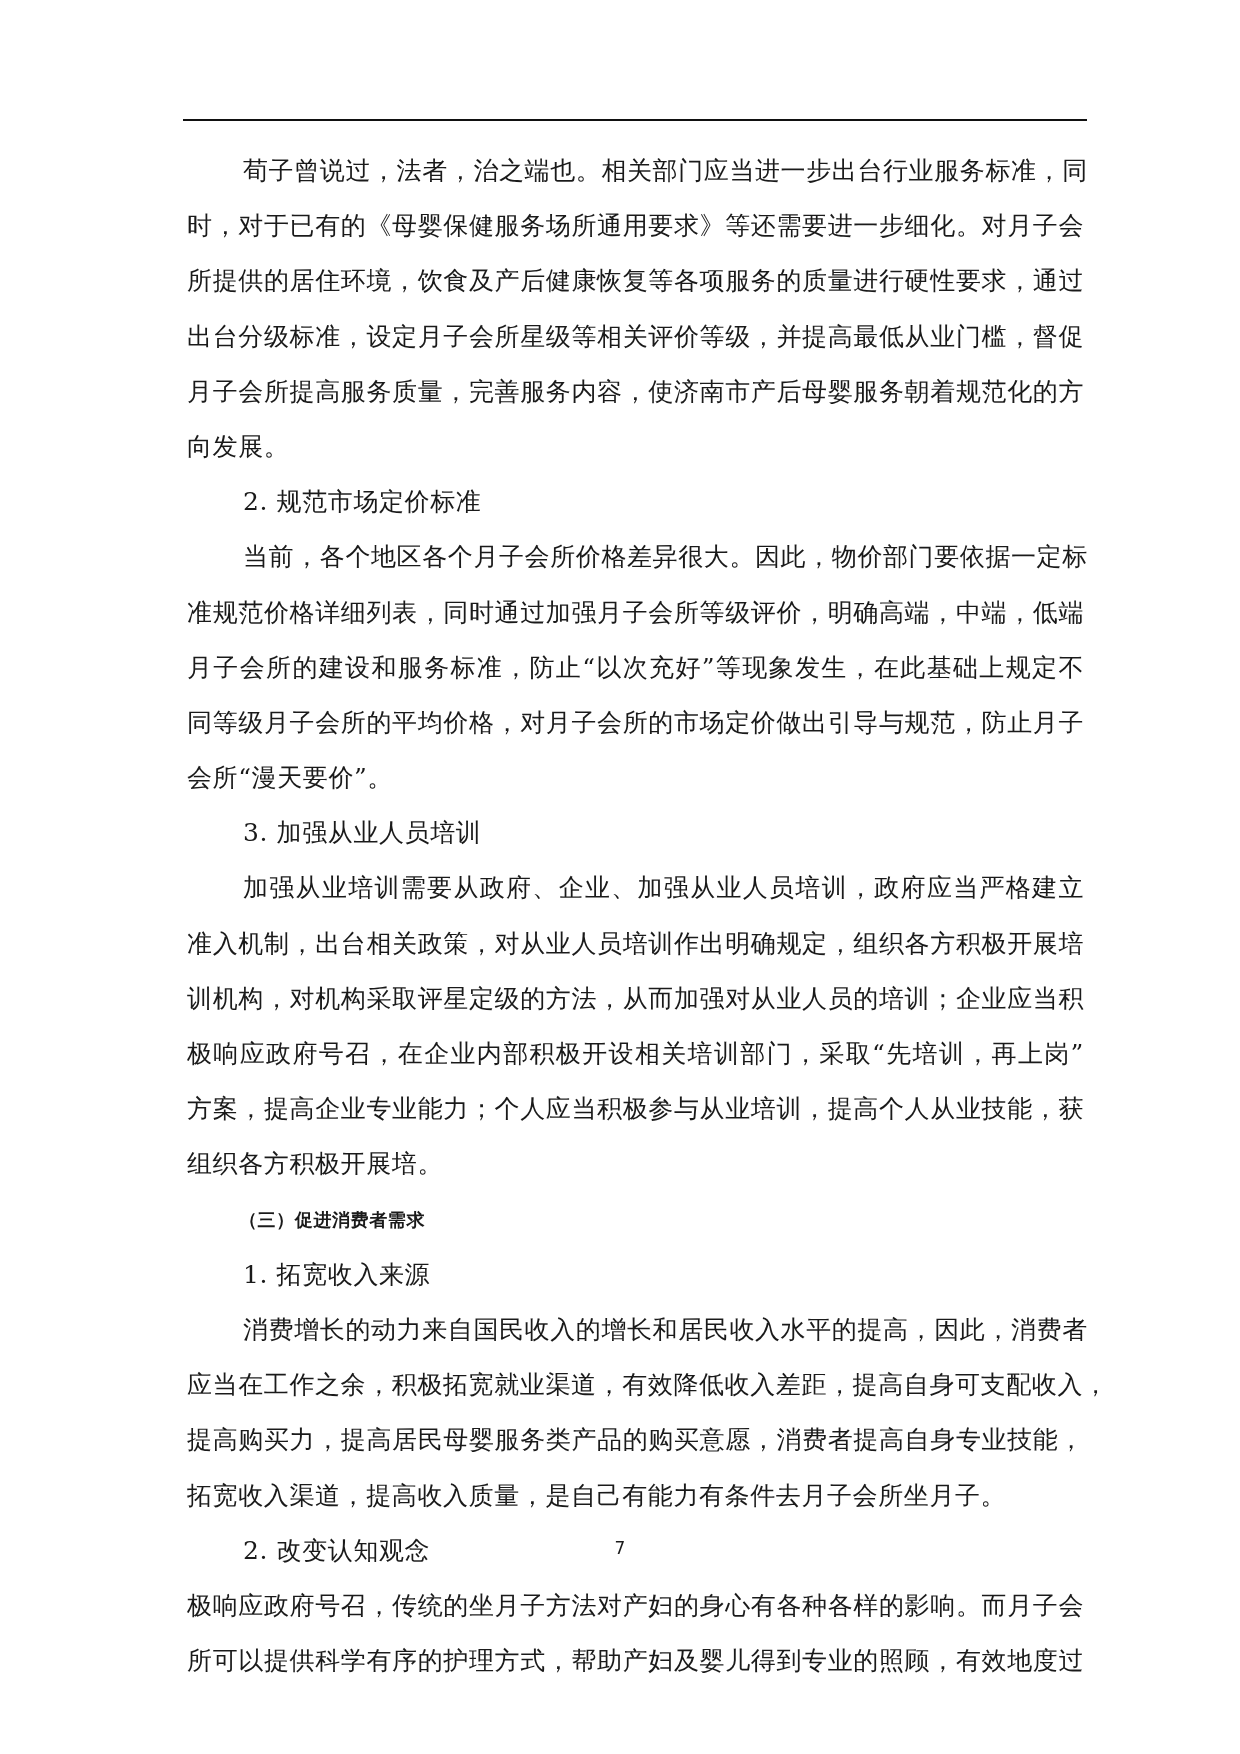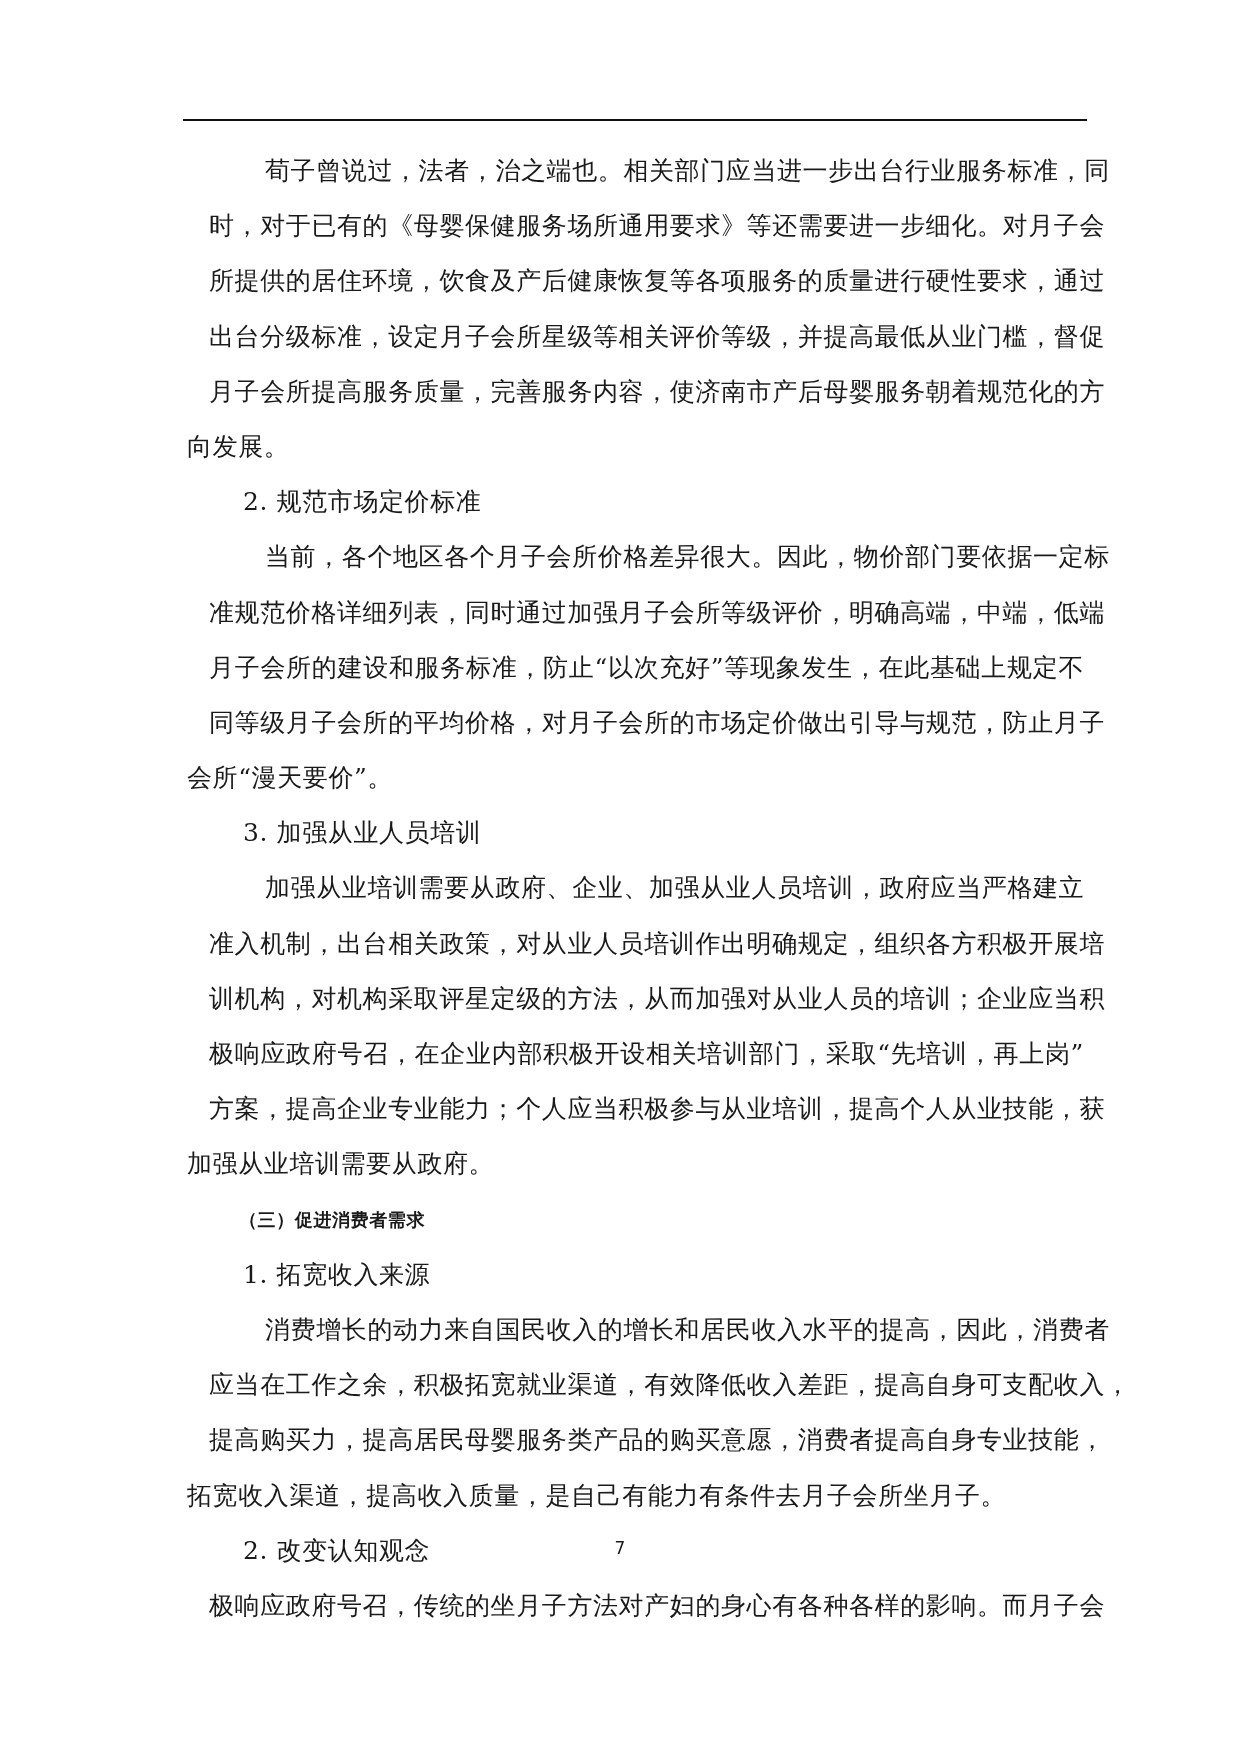--- a/index.html
+++ b/index.html
@@ -3,21 +3,21 @@
   <meta charset="utf-8">
   <style>
     html, body { margin: 0; padding: 0; background: #ffffff; }
     body { width: 1240px; height: 1754px; position: relative; overflow: hidden;
            font-family: "DejaVu Serif", "Liberation Serif", serif; color: #1a1a1a; }
     .header-rule { position: absolute; left: 183px; top: 119px; width: 904px; height: 0;
                    border-top: 2px solid #111; }
     .content { position: absolute; left: 187px; top: 143px; width: 897px; }
     .line { height: 55.2px; line-height: 55.2px; font-size: 25px; white-space: nowrap;
             letter-spacing: 0.6px; overflow: visible; }
-    .justify { text-align: justify; text-align-last: justify; margin-left: 22px; }
+    .justify { text-align: justify; text-align-last: justify; }
     .indent { padding-left: 56px; }
     .heading { font-family: "DejaVu Sans", "Liberation Sans", sans-serif; font-weight: bold;
                padding-left: 52px; font-size: 18px; }
     .numbered { padding-left: 56px; }
     .page-number { position: absolute; top: 1538px; left: 0; width: 1240px; text-align: center;
                    font-family: "DejaVu Sans", "Liberation Sans", sans-serif; font-size: 17px; }
   </style>
 </head>
 <body>
 
@@ -45,34 +45,35 @@
   </div>
 
   <div class="line numbered">3.  加强从业人员培训</div>
 
   <div>
     <div class="line justify indent">加强从业培训需要从政府、企业、加强从业人员培训，政府应当严格建立</div>
     <div class="line justify">准入机制，出台相关政策，对从业人员培训作出明确规定，组织各方积极开展培</div>
     <div class="line justify">训机构，对机构采取评星定级的方法，从而加强对从业人员的培训；企业应当积</div>
     <div class="line justify">极响应政府号召，在企业内部积极开设相关培训部门，采取“先培训，再上岗”</div>
     <div class="line justify">方案，提高企业专业能力；个人应当积极参与从业培训，提高个人从业技能，获</div>
-    <div class="line">加强从业培训需要从政府。</div>
+    <div class="line">组织各方积极开展培。</div>
   </div>
 
   <div class="line heading">（三）促进消费者需求</div>
 
   <div class="line numbered">1.  拓宽收入来源</div>
 
   <div>
     <div class="line justify indent">消费增长的动力来自国民收入的增长和居民收入水平的提高，因此，消费者</div>
     <div class="line justify">应当在工作之余，积极拓宽就业渠道，有效降低收入差距，提高自身可支配收入，</div>
     <div class="line justify">提高购买力，提高居民母婴服务类产品的购买意愿，消费者提高自身专业技能，</div>
     <div class="line">拓宽收入渠道，提高收入质量，是自己有能力有条件去月子会所坐月子。</div>
   </div>
 
   <div class="line numbered">2.  改变认知观念</div>
 
   <div>
     <div class="line justify">极响应政府号召，传统的坐月子方法对产妇的身心有各种各样的影响。而月子会</div>
+    <div class="line justify">所可以提供科学有序的护理方式，帮助产妇及婴儿得到专业的照顾，有效地度过</div>
   </div>
 </div>
 
 <div class="page-number">7</div>
 
 </body></html>

